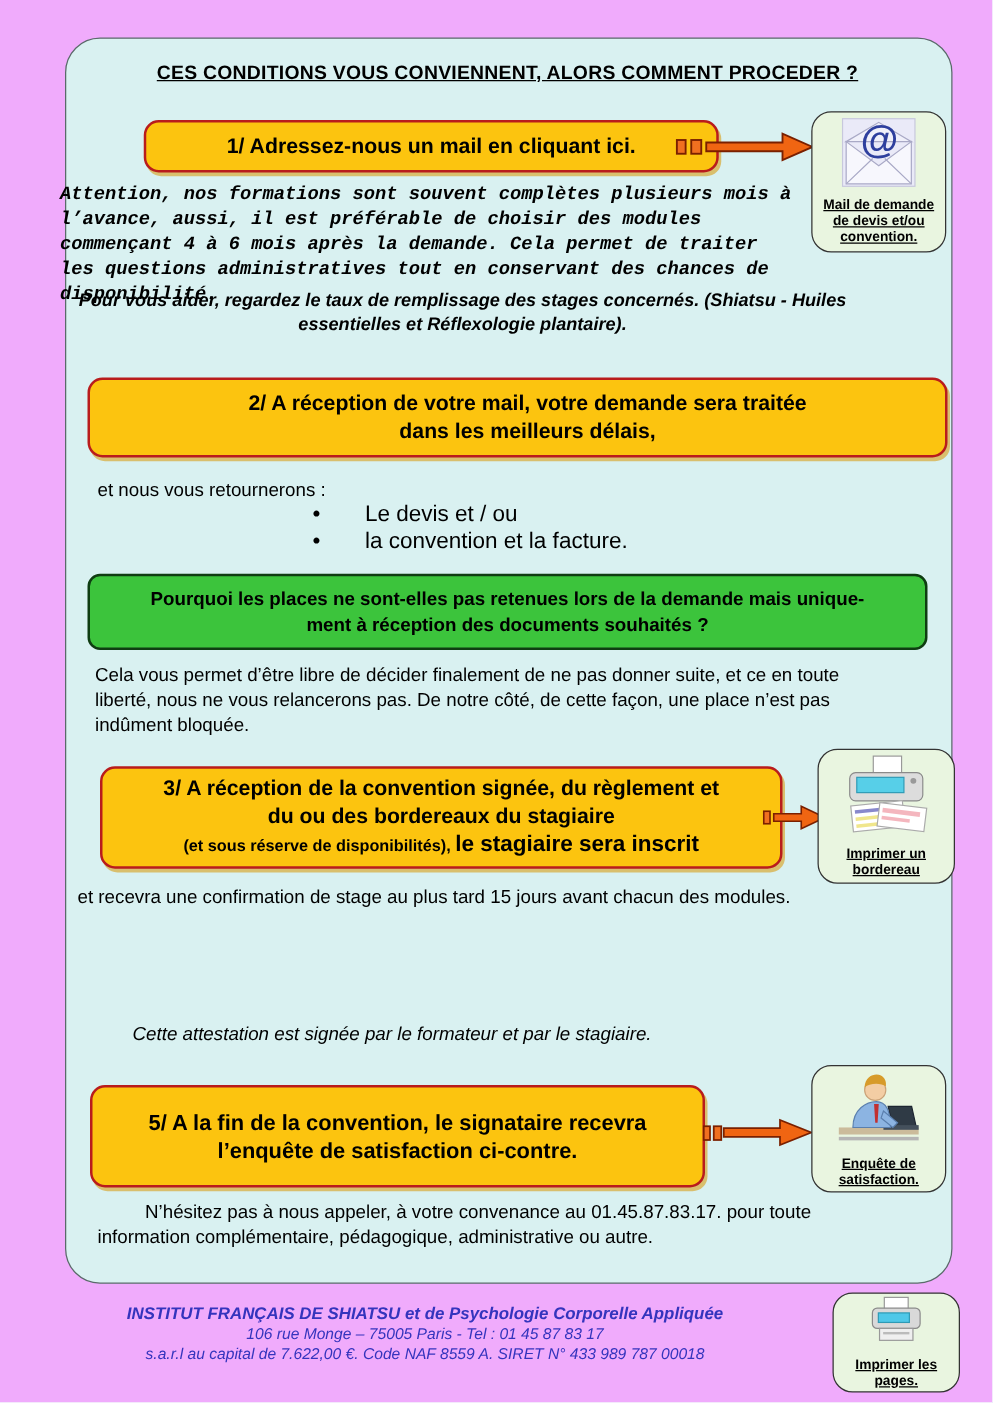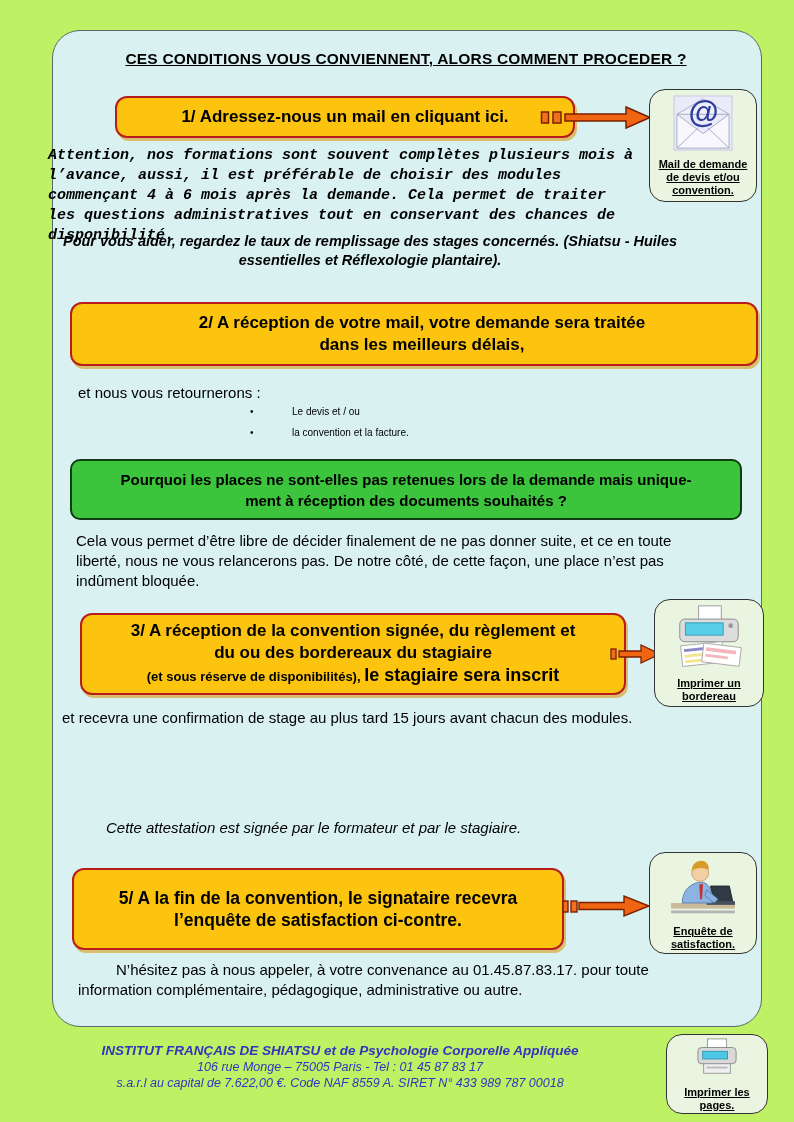--- a/index.html
+++ b/index.html
@@ -1,18 +1,18 @@
 <!DOCTYPE html>
 <html><head>
 <meta charset="utf-8">
 <style>
   html,body { margin:0; padding:0; background:#ffffff; }
   .page {
     position:relative; width:794px; height:1122px; overflow:hidden;
-    background:#bef264; color:#000;
+    background:#f0abfc; color:#000;
     font-family:"Liberation Sans", sans-serif;
   }
   .abs { position:absolute; }
 
   .main-box {
     left:52px; top:30px; width:708px; height:995px;
     background:#d9f1f1; border:1px solid #5a6a6a; border-radius:28px;
   }
 
   .page-title {
@@ -50,21 +50,21 @@
   .print-box   { left:654px; top:599px; width:110px; height:108px; }
   .survey-box  { left:649px; top:852px; width:108px; height:102px; }
   .pages-box   { left:666px; top:1034px; width:102px; height:80px; }
 
   .para { font-size:15px; line-height:20px; }
   .attention  { left:48px; top:146px; width:592px; font-weight:bold; font-style:italic;font-family:Liberation Mono, monospace; }
   .help-note  { left:62px; top:232px; width:616px; font-weight:bold; font-style:italic;
                 font-size:14.5px; line-height:19px; text-align:center; }
   .returns-intro { left:78px; top:383px; }
   .returns-list  { left:250px; top:401px; width:320px; margin:0; padding:0; list-style:none; }
-  .returns-list li { position:relative; padding-left:42px; font-size:10px; line-height:21px; }
+  .returns-list li { position:relative; padding-left:42px; font-size:18px; line-height:21px; }
   .returns-list li::before { content:"\2022"; position:absolute; left:0; top:0; }
 
   .green-box {
     left:70px; top:459px; width:668px; height:57px;
     background:#3cc43c; border:2px solid #0f3d12; border-radius:10px;
     display:flex; flex-direction:column; justify-content:center; align-items:center;
     text-align:left; font-weight:bold; font-size:15px; line-height:21px;
   }
 
   .liberty { left:76px; top:531px; width:608px; }

